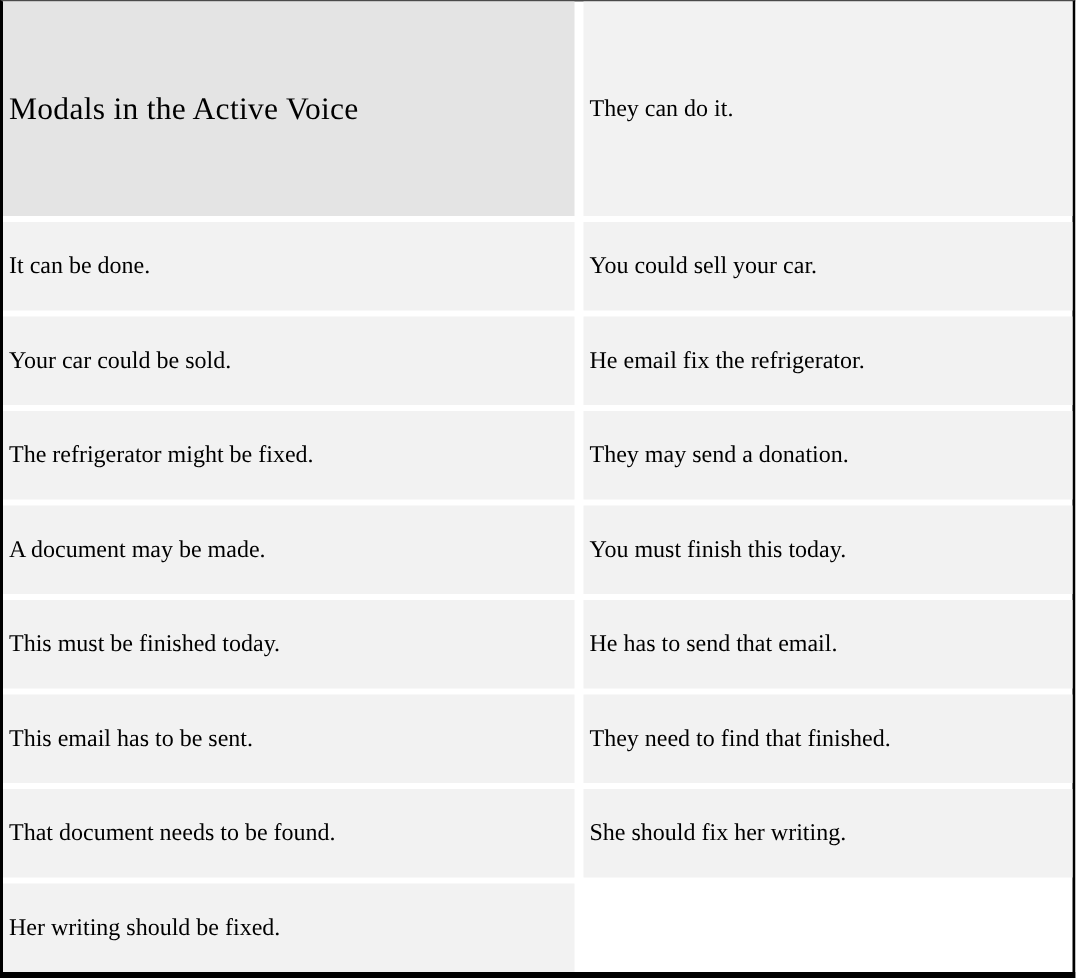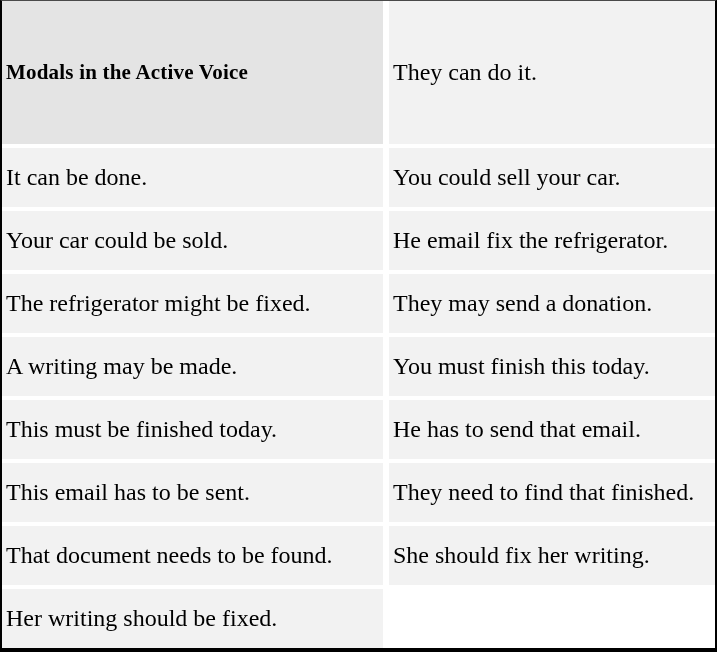--- a/index.html
+++ b/index.html
@@ -22,50 +22,50 @@
     column-gap: 6px;
     row-gap: 4px;
     font-family: "Liberation Serif", "DejaVu Serif", serif;
     color: var(--text, #000000);
   }
   .hcell {
     background: var(--header_bg, #e4e4e4);
     display: flex;
     align-items: center;
     padding-left: 4px;
-    font-weight: bold;
+    font-weight: normal;
     font-size: 21px;
     letter-spacing: 0.2px;
   }
   .cell {
     background: var(--row_bg, #f2f2f2);
     display: flex;
     align-items: center;
     padding-left: 4px;
-    font-size: 24px;
+    font-size: 16px;
   }
 </style>
 </head>
 <body>
 
 <div class="table-wrap">
 
   <div class="hcell">Modals in the Active Voice</div>
 
   <div class="cell">They can do it.</div>
   <div class="cell">It can be done.</div>
 
   <div class="cell">You could sell your car.</div>
   <div class="cell">Your car could be sold.</div>
 
   <div class="cell">He email fix the refrigerator.</div>
   <div class="cell">The refrigerator might be fixed.</div>
 
   <div class="cell">They may send a donation.</div>
-  <div class="cell">A writing may be made.</div>
+  <div class="cell">A document may be made.</div>
 
   <div class="cell">You must finish this today.</div>
   <div class="cell">This must be finished today.</div>
 
   <div class="cell">He has to send that email.</div>
   <div class="cell">This email has to be sent.</div>
 
   <div class="cell">They need to find that finished.</div>
   <div class="cell">That document needs to be found.</div>
 

